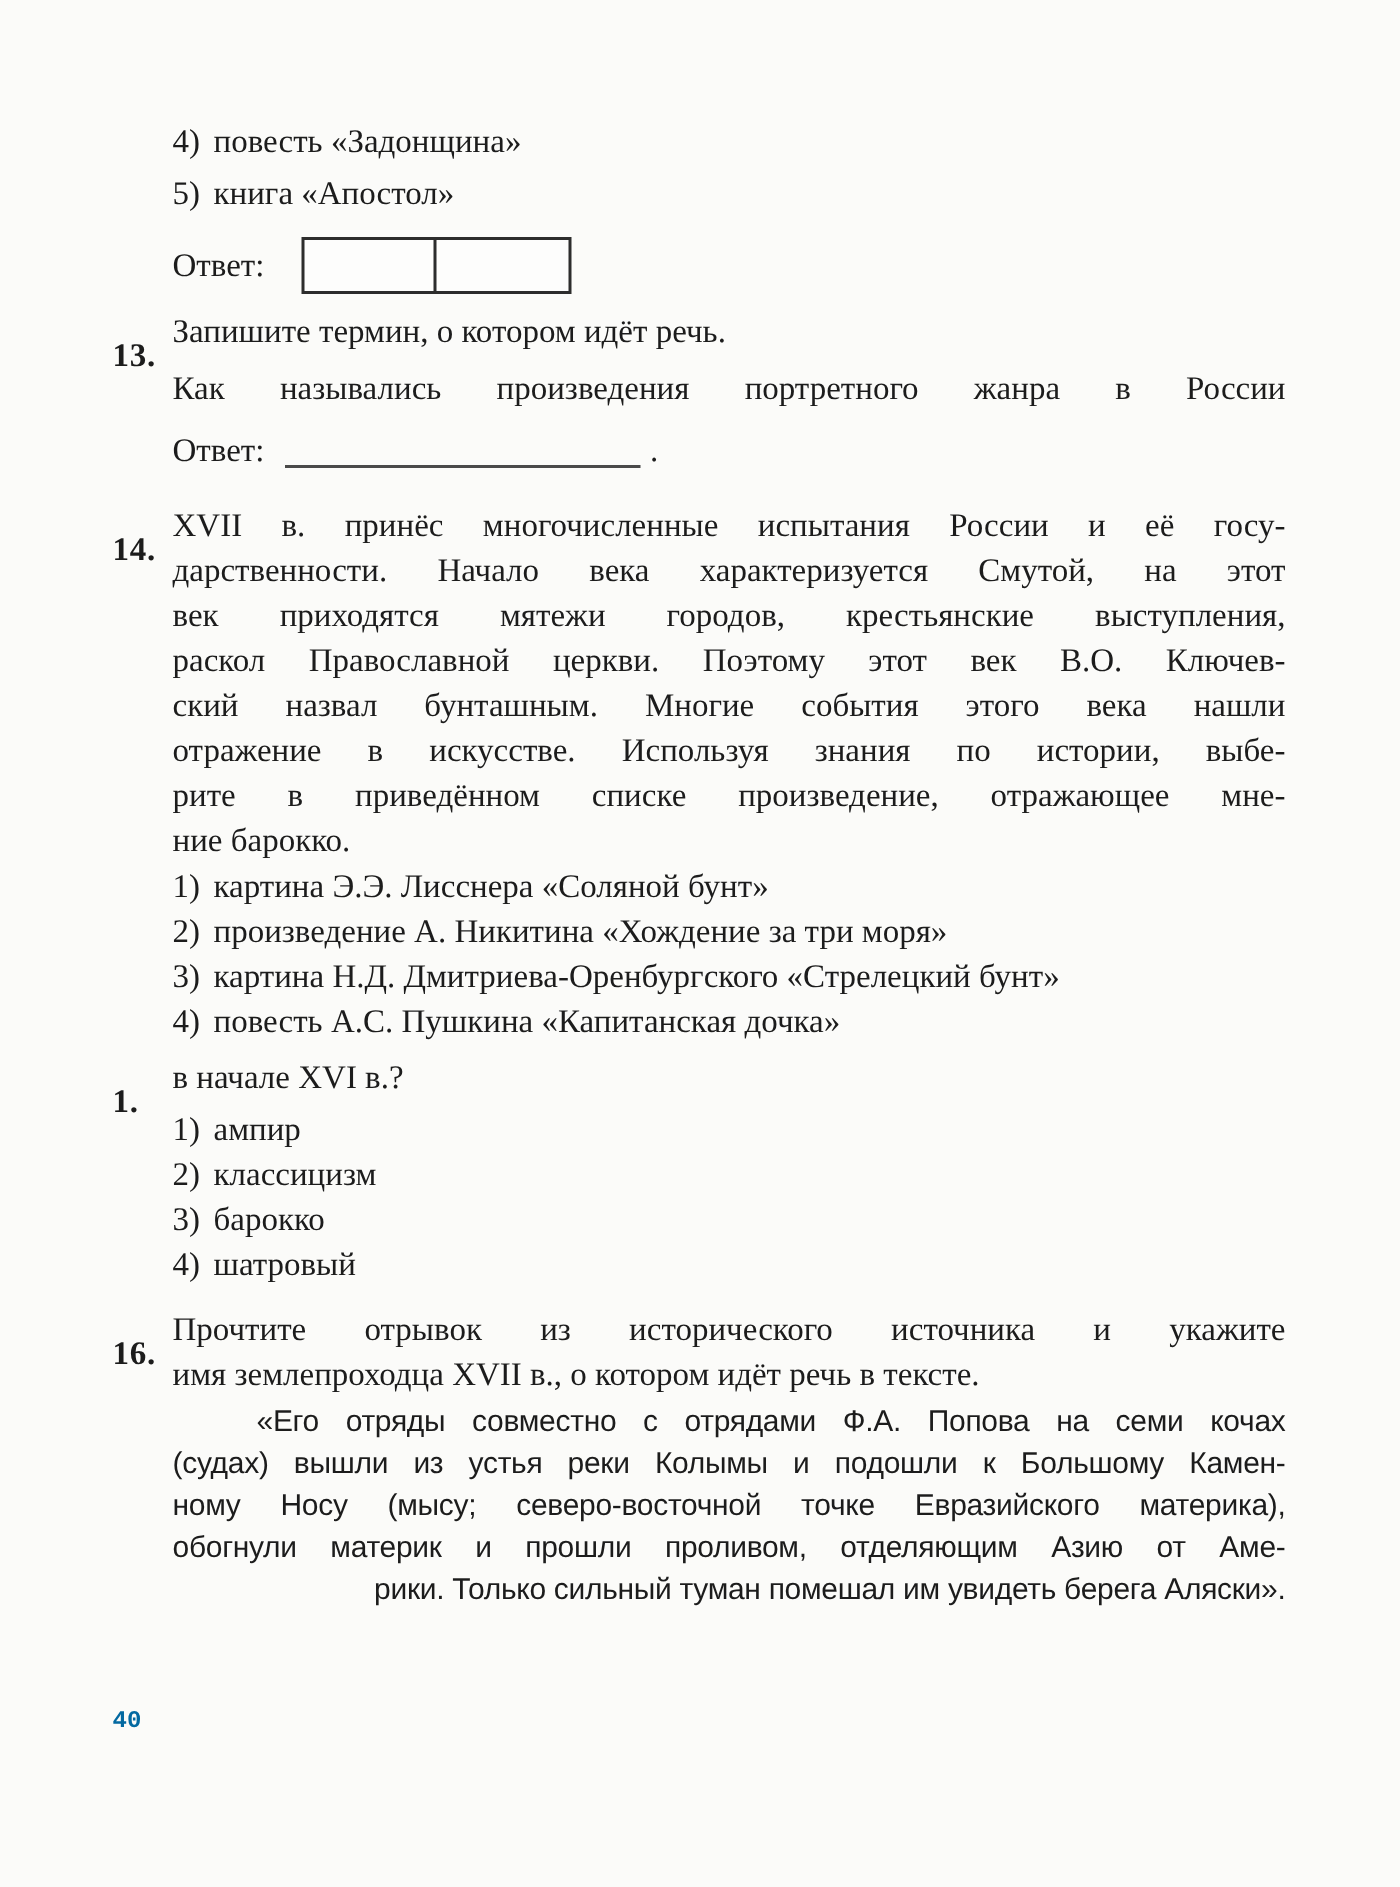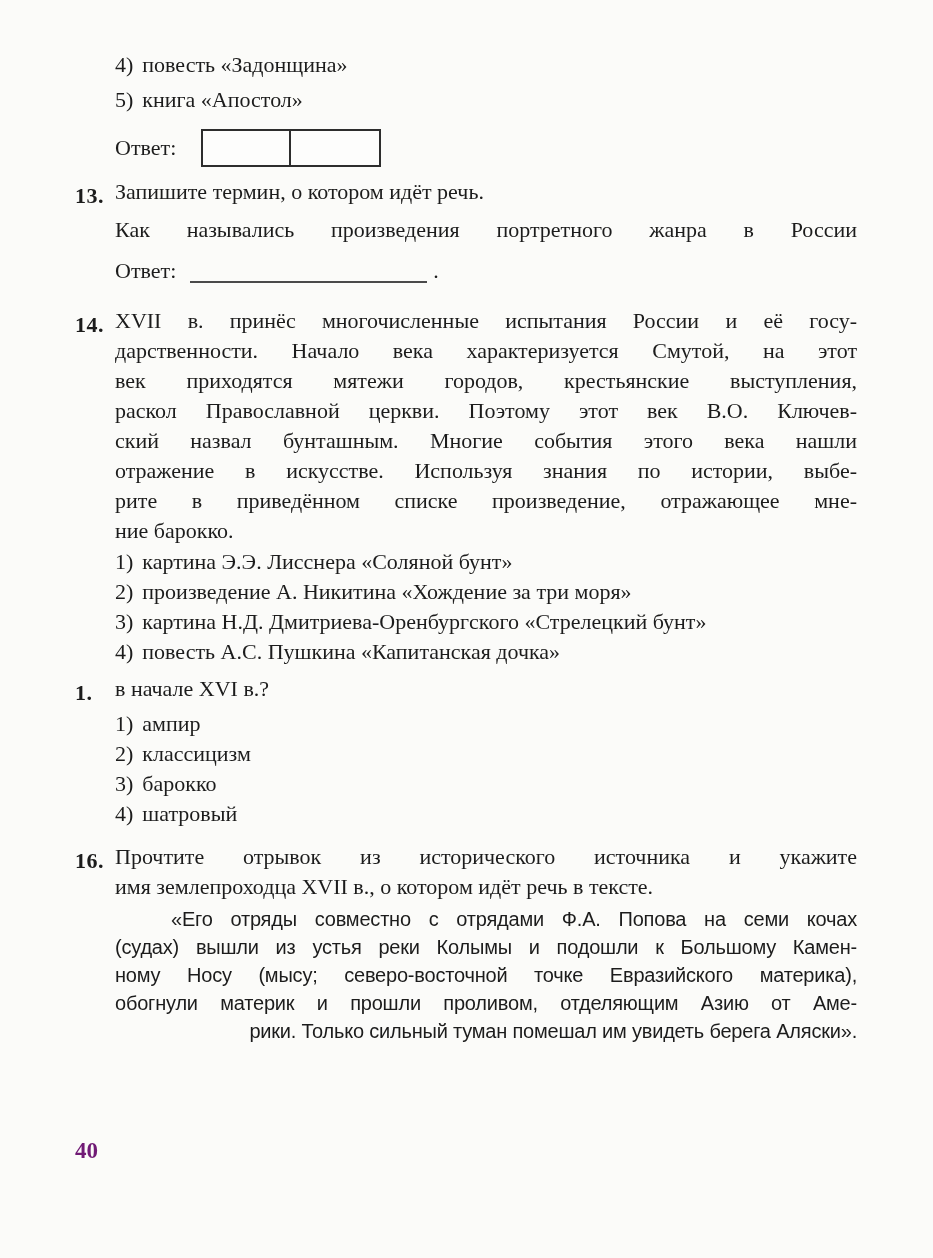--- a/index.html
+++ b/index.html
@@ -8,27 +8,27 @@
     height: 1258px;
     background: #fbfbf9;
     font-family: "Liberation Serif", "DejaVu Serif", serif;
     color: #1c1c1c;
     overflow: hidden;
   }
   .page {
     position: relative;
     width: 933px;
     height: 1258px;
-    padding: 47px 76px 0 75px;
+    padding: 76px 76px 0 75px;
   }
   
   .question { position: relative; padding-left: 40px; }
   .q-num {
     position: absolute;
-    left: 0; top: 4px;
+    left: 0; top: 16px;
     font-weight: 700;
     font-size: 22px;
     line-height: 30px;
     letter-spacing: 0.5px;
   }
   .line {
     font-size: 22px;
     line-height: 30px;
     white-space: normal;
   }
@@ -72,24 +72,24 @@
     font-size: 20px;
     line-height: 28px;
     letter-spacing: -0.2px;
     text-align: right;
   }
   .quote .indent { text-indent: 56px; }
 
   .page-number {
     position: absolute;
     left: 75px; top: 1138px;
-    font-family: Liberation Serif, serif;
+    font-family: Liberation Mono, monospace;
     font-weight: 700;
-    font-size: 23px;
-    color: #701a75;
+    font-size: 16px;
+    color: #0369a1;
   }
 
   
   #q12-tail   { }
   #q12-answer { margin-top: 12px; }
   #q13        { margin-top: 10px; }
   #q13 .para  { margin-top: 8px; }
   #q13-answer { margin-top: 11px; height: 30px; }
   #q14        { margin-top: 20px; }
   #q14 .opts  { margin-top: 1px; }

